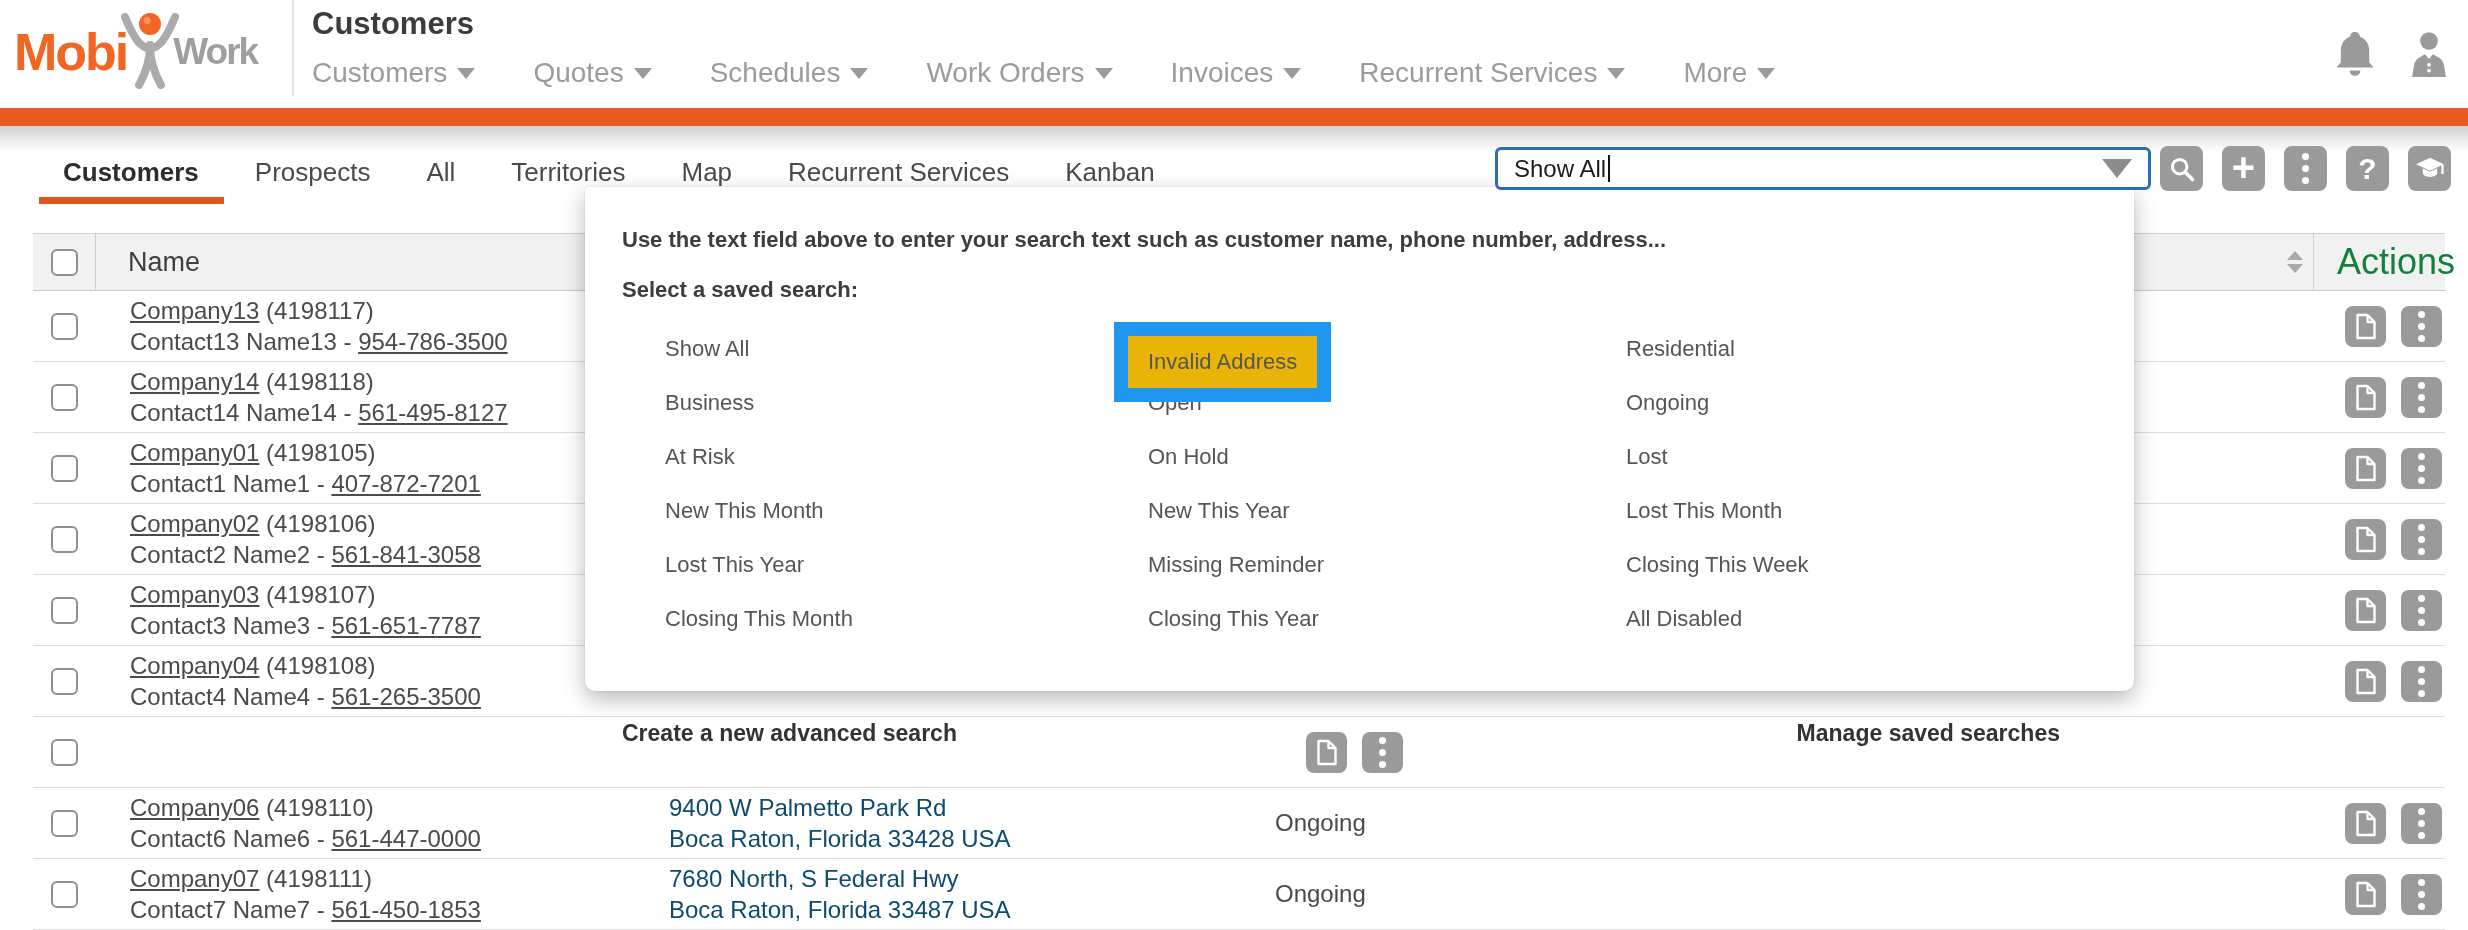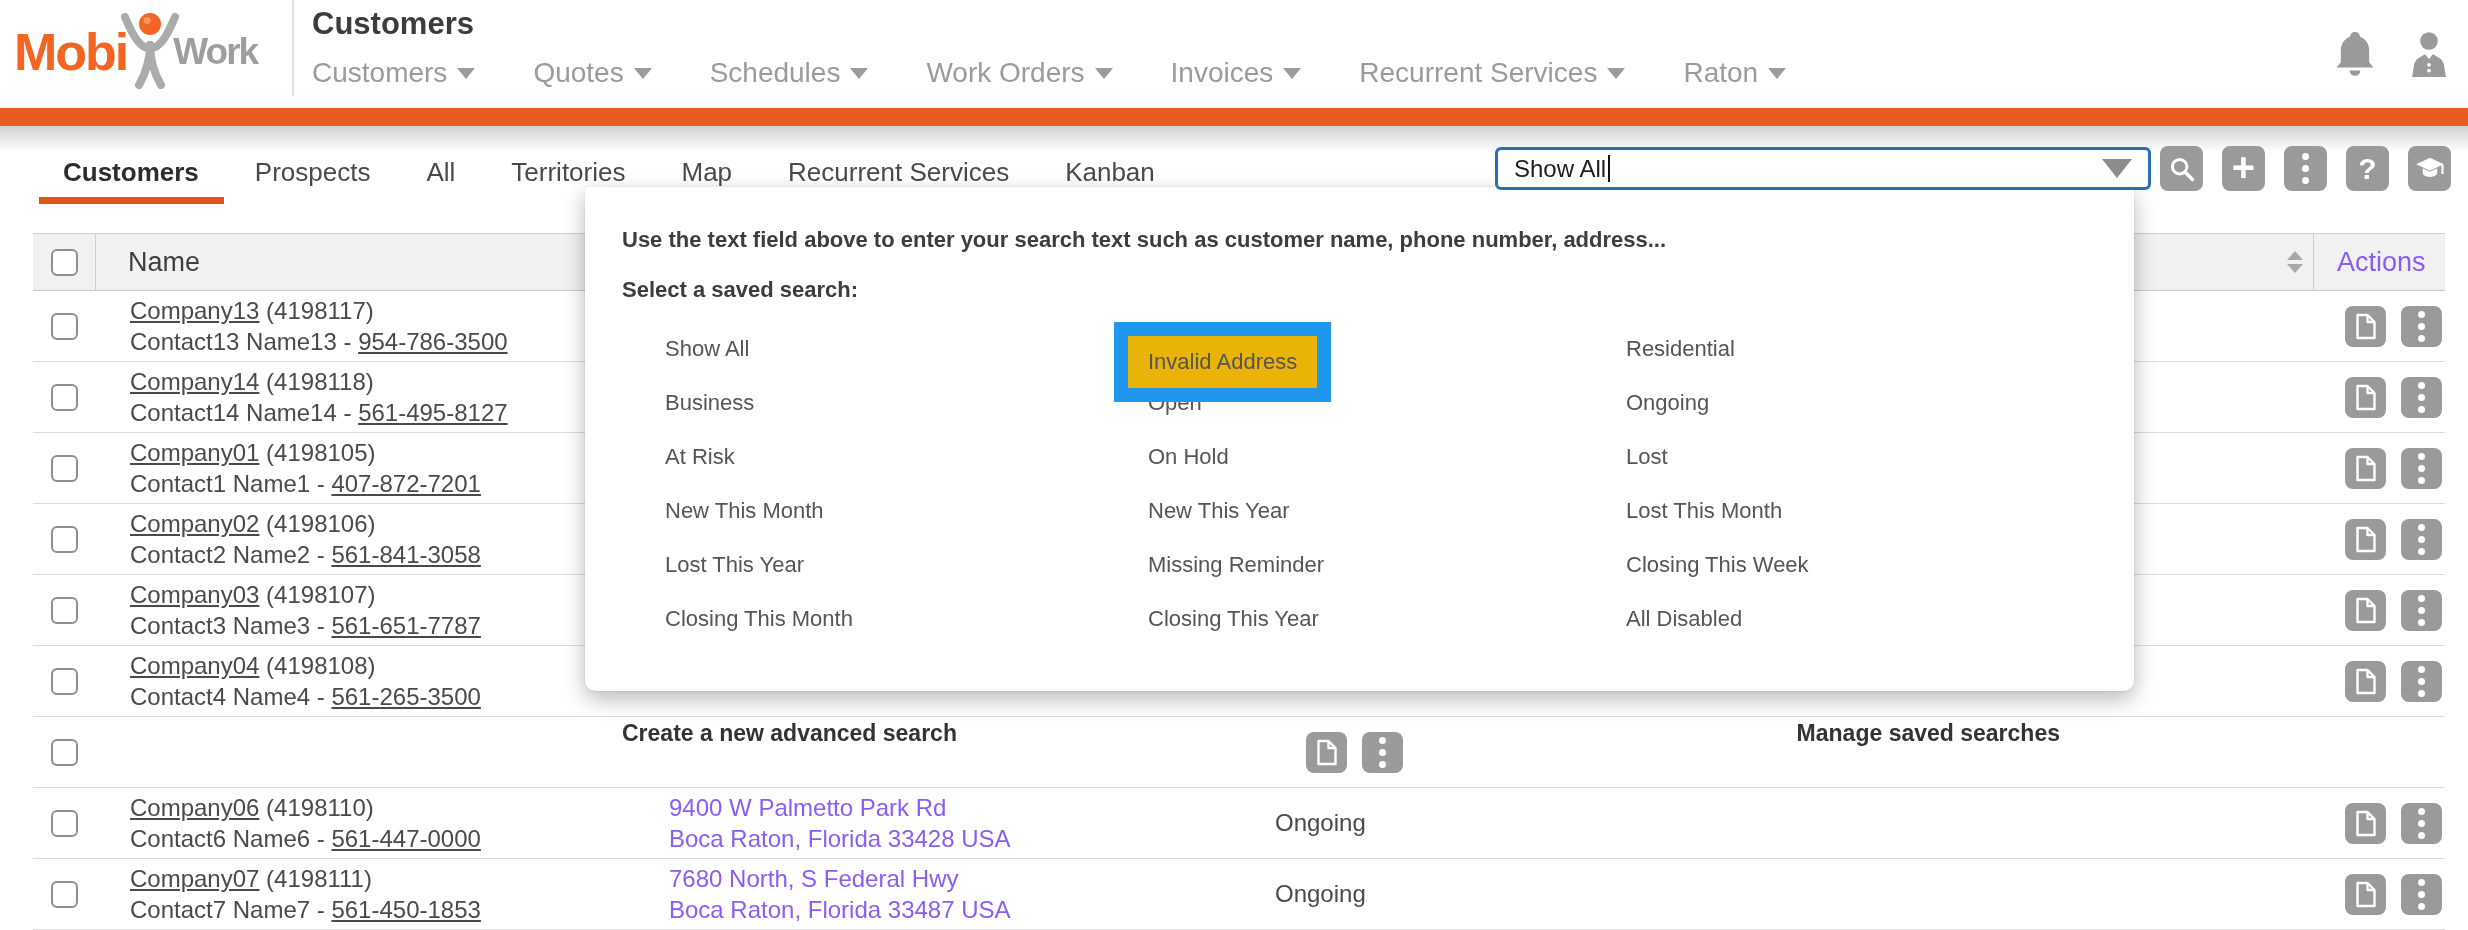--- a/index.html
+++ b/index.html
@@ -45,27 +45,27 @@
   .vdots i { width:7px; height:7px; border-radius:50%; background:#fff; }
   
   .table { position:absolute; left:33px; top:233px; width:2412px; }
   .thead { height:58px; background:#f1f1f1; border-top:1px solid #cfcfcf; border-bottom:1px solid #c9c9c9;
     display:grid; grid-template-columns:63px 2218px 131px; align-items:center; }
   .th-check { display:flex; justify-content:center; border-right:1px solid #cfcfcf; height:100%; align-items:center; }
   .th-name { display:flex; align-items:center; height:100%; padding-left:32px; font-size:27px; color:#3f3f3f; border-right:1px solid #cfcfcf; }
   .sort { margin-left:auto; margin-right:10px; display:flex; flex-direction:column; gap:4px; cursor:pointer; }
   .sort .s-up { width:0; height:0; border-left:8px solid transparent; border-right:8px solid transparent; border-bottom:9px solid #a8a8a8; }
   .sort .s-dn { width:0; height:0; border-left:8px solid transparent; border-right:8px solid transparent; border-top:9px solid #a8a8a8; }
-  .th-actions { padding-left:23px; font-size:27px; color:#8b5cf6; }
+  .th-actions { padding-left:23px; font-size:36px; color:#15803d; }
   .trow { height:71px; border-bottom:1px solid #dcdcdc; display:grid;
     grid-template-columns:63px 564px 615px 1039px 131px; align-items:center; background:#fff; }
   .checkbox { width:27px; height:27px; border:2px solid #8f8f8f; border-radius:6px; background:#fff; display:inline-block; cursor:pointer; }
   .c-check { display:flex; justify-content:center; }
   .c-name { padding-left:34px; font-size:24px; line-height:31px; color:#4a4a4a; }
-  .c-addr { padding-left:9px; font-size:24px; line-height:31px; color:#8b5cf6; }
+  .c-addr { padding-left:9px; font-size:24px; line-height:31px; color:#0c4a6e; }
   .c-status { font-size:24px; color:#4a4a4a; }
   .c-actions { display:flex; gap:15px; padding-left:31px; }
   .lnk { color:#4a4a4a; text-decoration:underline; cursor:pointer; }
   .act-btn { width:41px; height:41px; border:none; border-radius:8px; background:#9a9a9a; display:flex; align-items:center; justify-content:center; cursor:pointer; padding:0; }
   
   .dropdown-panel { position:absolute; left:585px; top:187px; width:1549px; height:504px; background:#fff;
     border-radius:4px 4px 10px 10px; box-shadow:0 8px 22px rgba(0,0,0,0.28), 0 0 2px rgba(0,0,0,0.12); z-index:10; }
   .dd-hint { position:absolute; left:37px; top:40px; font-size:22px; font-weight:bold; color:#3d3d3d; }
   .dd-select-label { position:absolute; left:37px; top:90px; font-size:22px; font-weight:bold; color:#3d3d3d; }
   .dd-grid { position:absolute; left:0; top:135px; right:30px; padding-left:80px;
@@ -115,21 +115,21 @@
       </div>
       <div class="nav-item">
         <span>Invoices</span>
         <span class="caret-down"></span>
       </div>
       <div class="nav-item">
         <span>Recurrent Services</span>
         <span class="caret-down"></span>
       </div>
       <div class="nav-item">
-        <span>Raton</span>
+        <span>More</span>
         <span class="caret-down"></span>
       </div>
     </nav>
   <div class="hdr-icons">
     <span style="cursor:pointer;">
       <svg width="46" height="56" viewBox="0 0 24 28">
         <path fill="#9a9a9a" d="M12 1.5c-1.5 0-2.6 1.1-2.6 2.5C6.5 5 4.6 7.7 4.6 11v6.2L2.4 20h19.2l-2.2-2.8V11c0-3.3-1.9-6-4.8-7 0-1.4-1.1-2.5-2.6-2.5z"></path>
         <path fill="#9a9a9a" d="M9.2 21.5a2.8 2.8 0 0 0 5.6 0z"></path>
       </svg>
     </span>

